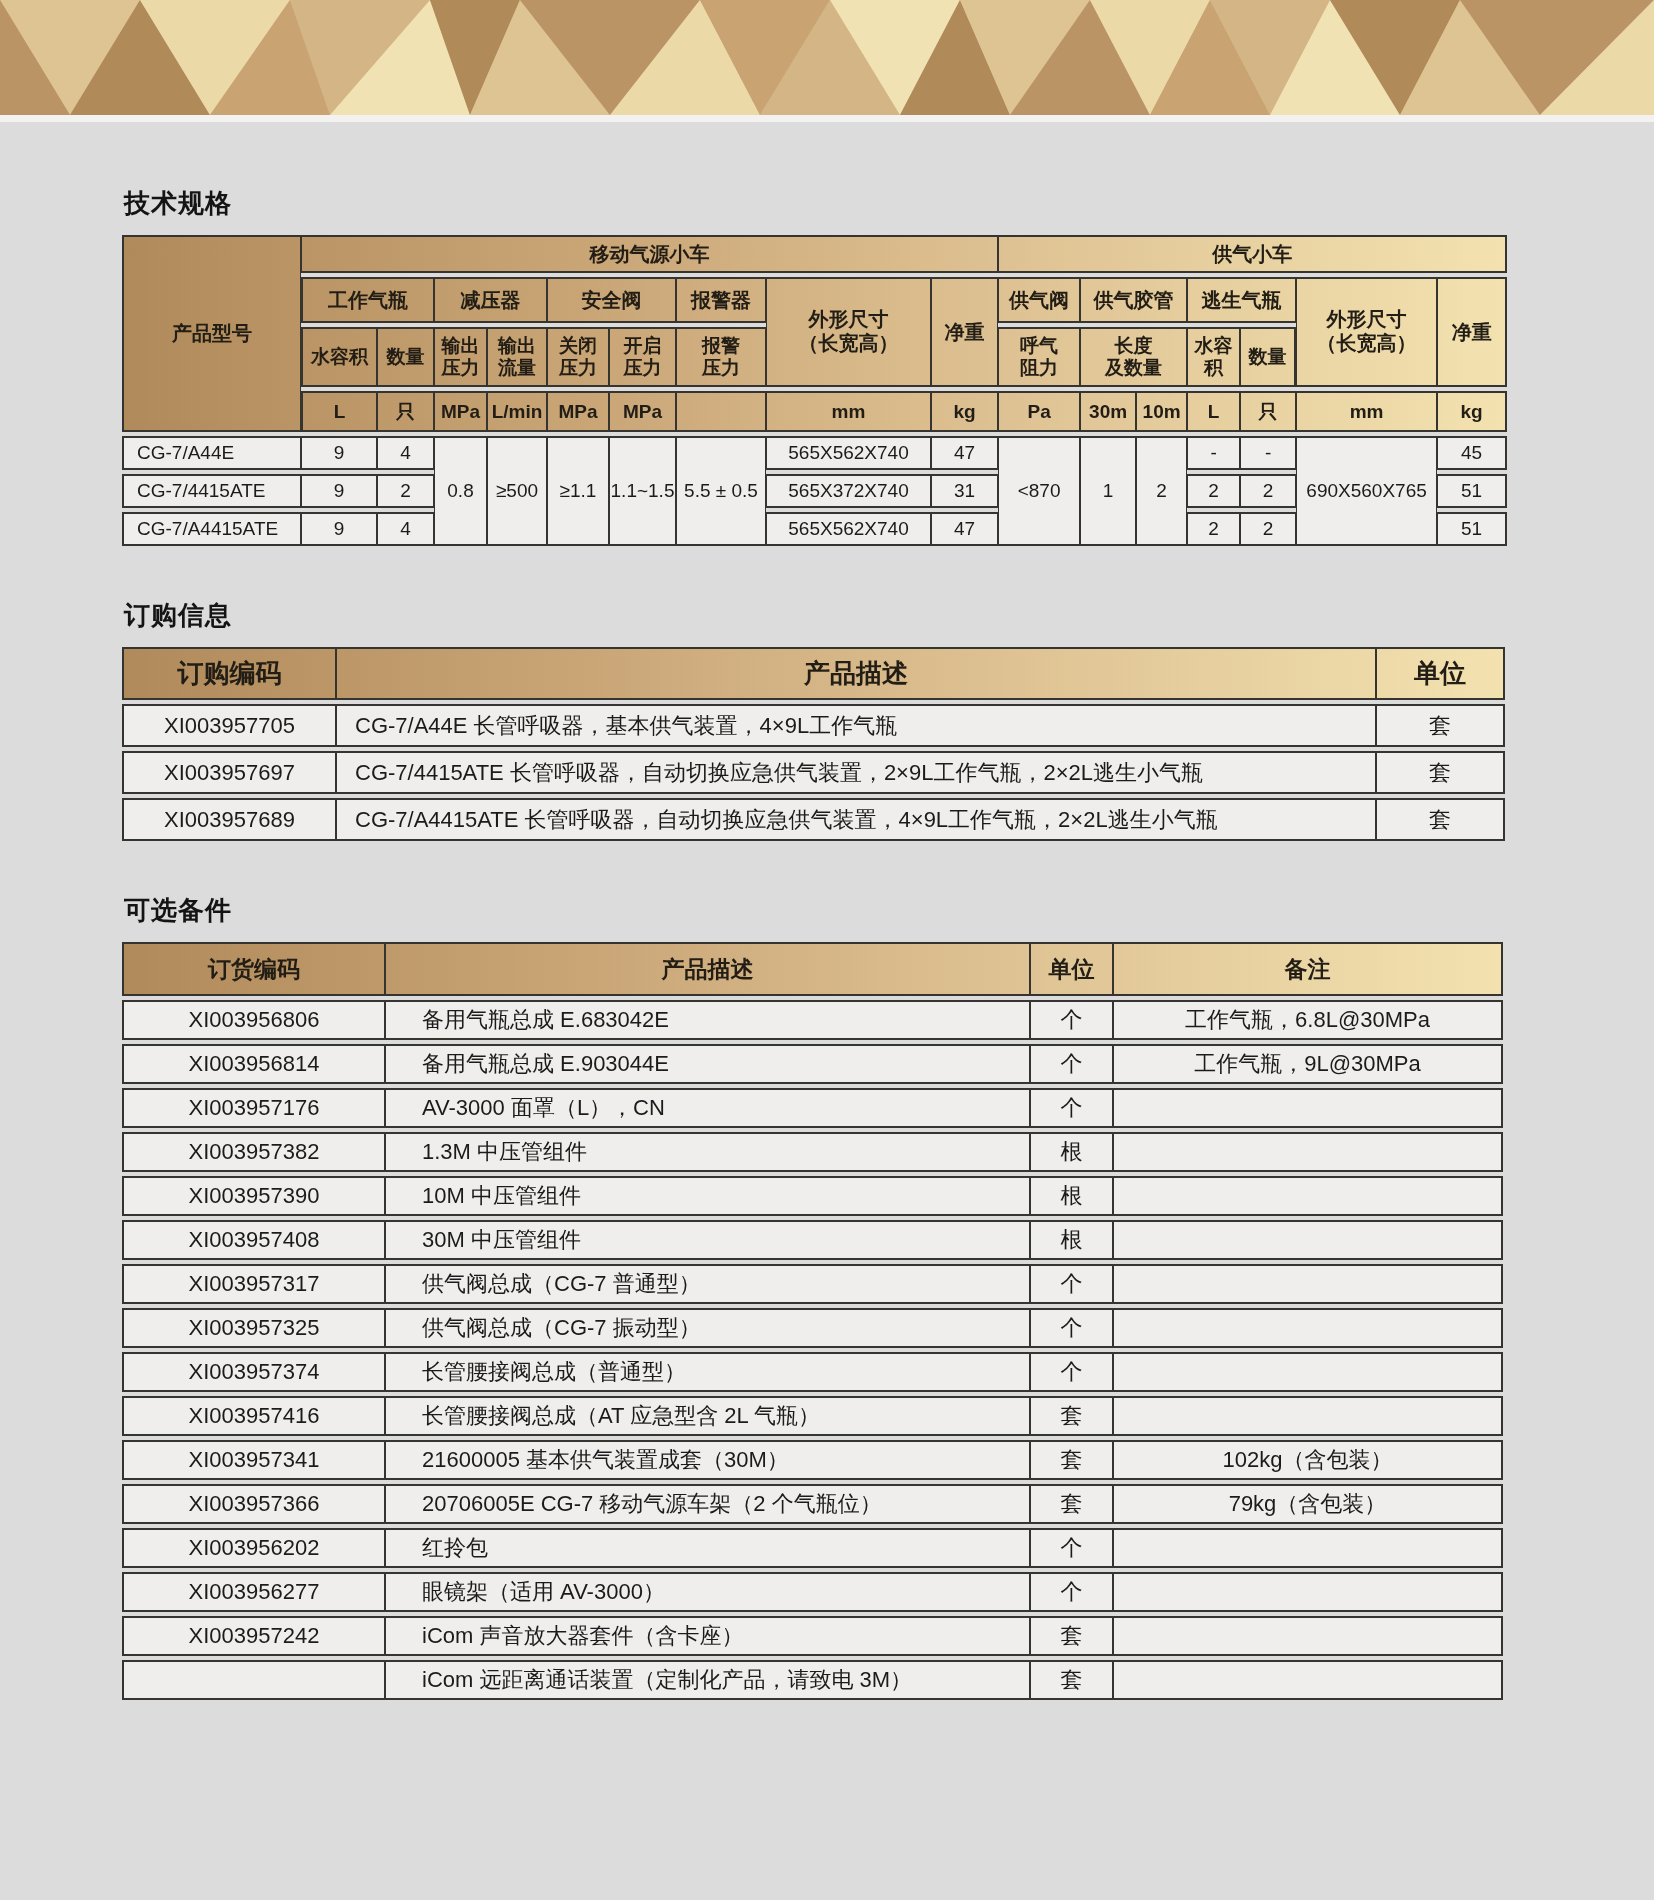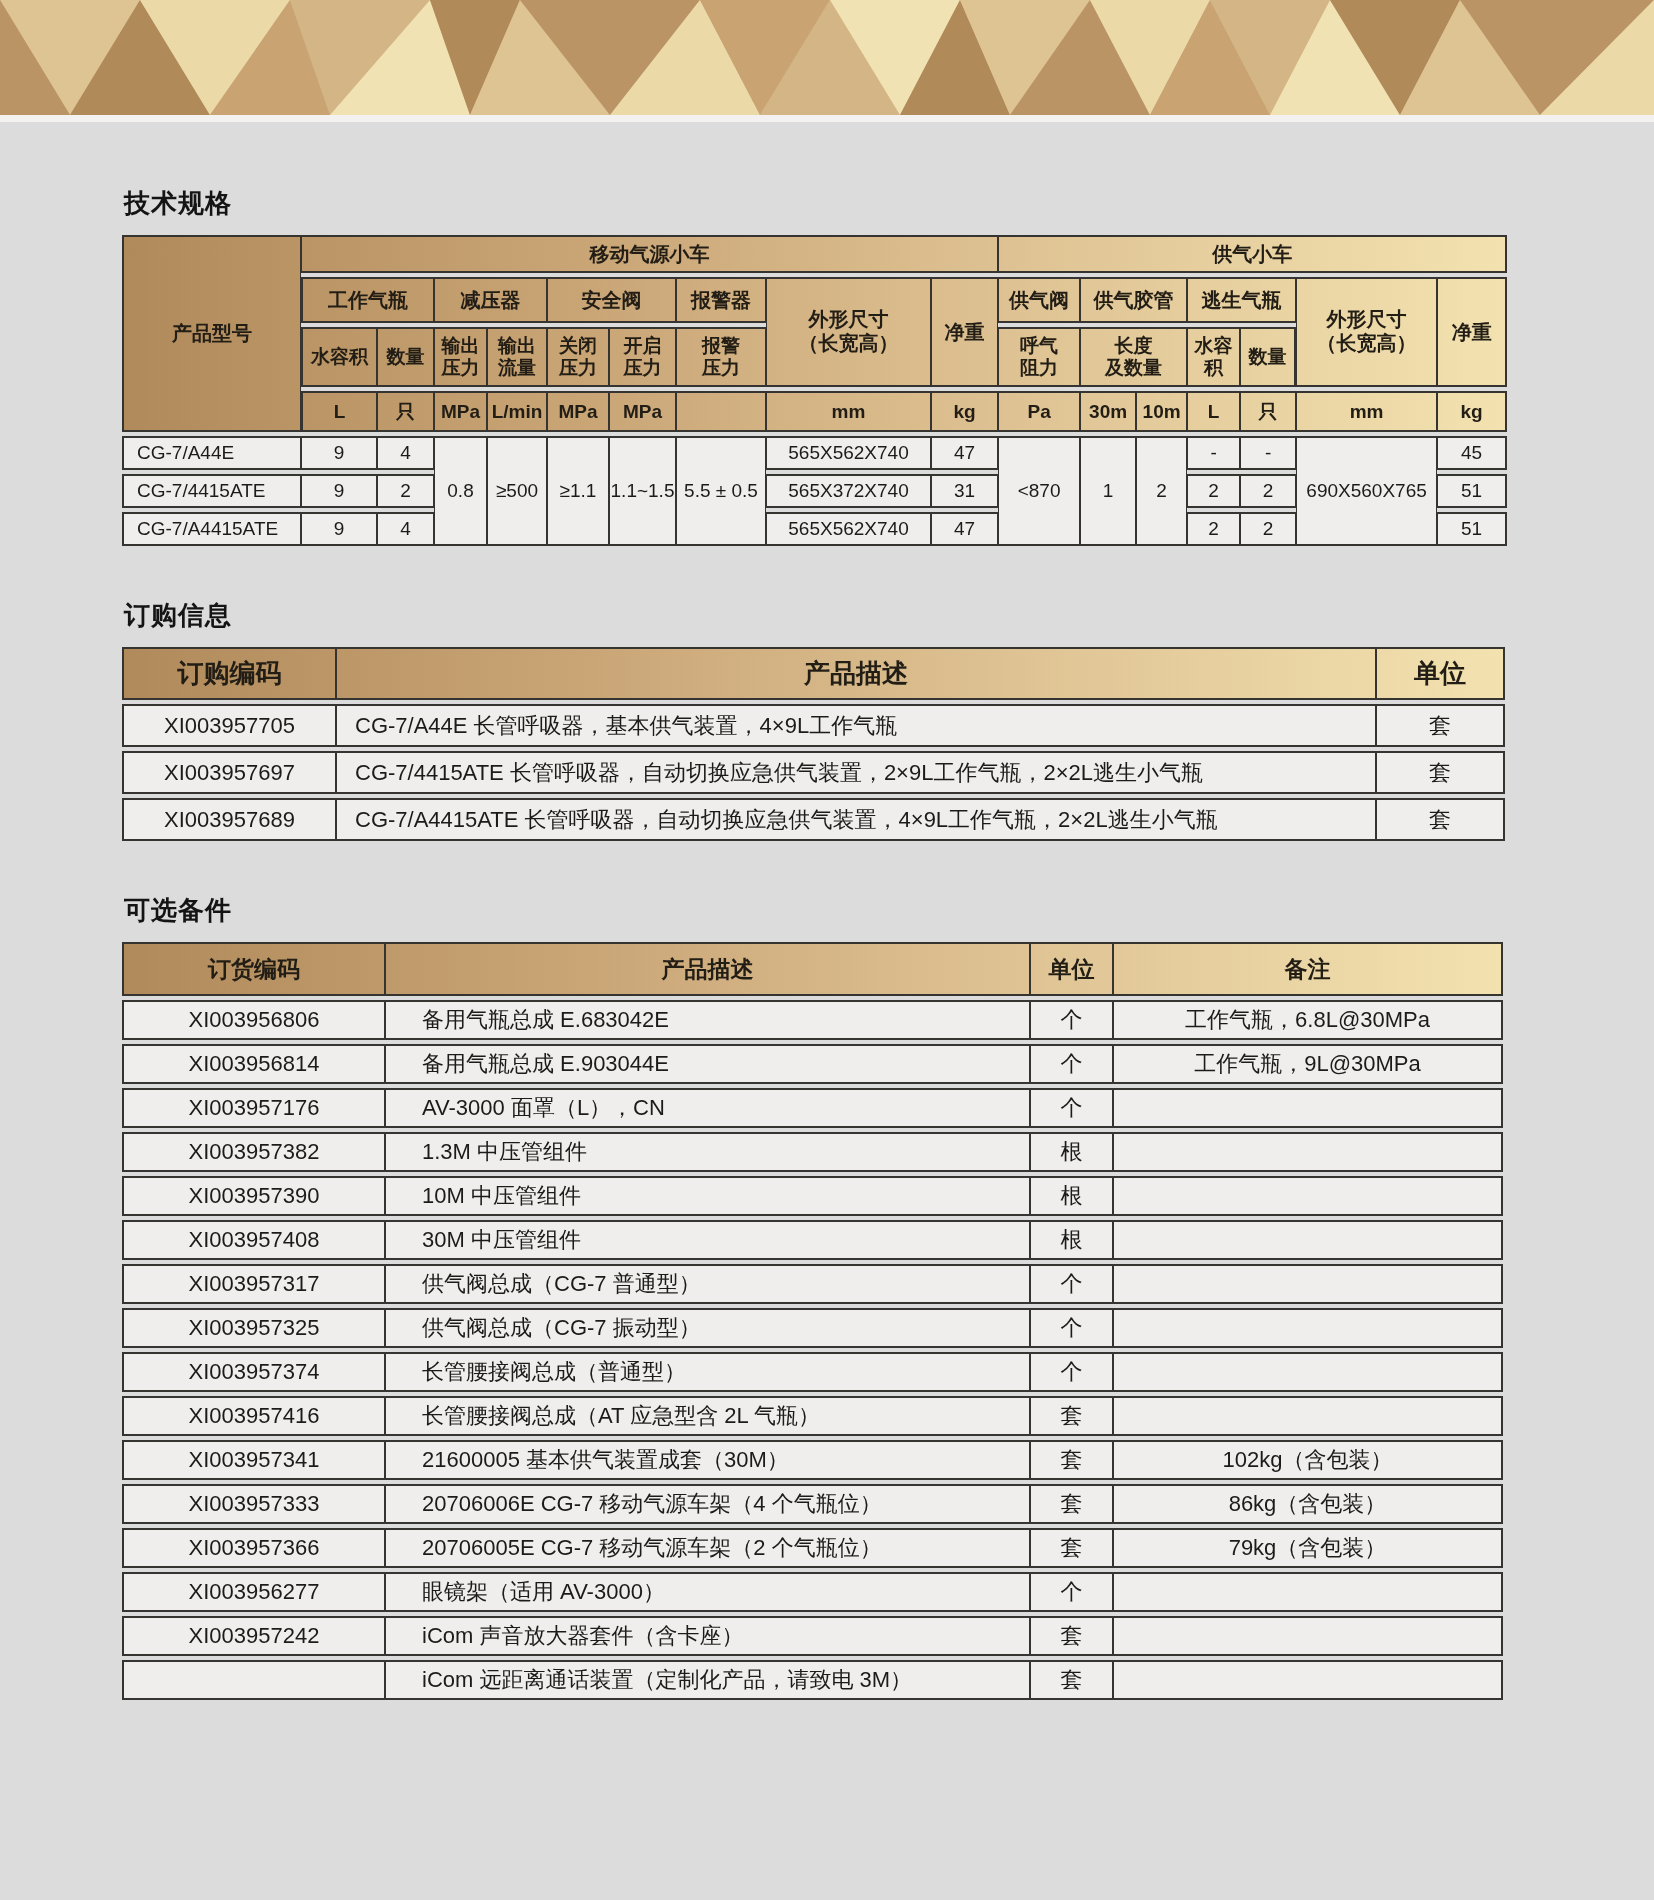--- a/index.html
+++ b/index.html
@@ -331,32 +331,32 @@
         <td>套</td>
         <td></td>
       </tr>
       <tr>
         <td>XI003957341</td>
         <td class="desc">21600005 基本供气装置成套（30M）</td>
         <td>套</td>
         <td>102kg（含包装）</td>
       </tr>
       <tr>
-        <td>XI003957333</td>
-        <td class="desc">20706006E CG-7 移动气源车架（4 个气瓶位）</td>
-        <td>套</td>
-        <td>86kg（含包装）</td>
-      </tr>
-      <tr>
         <td>XI003957366</td>
         <td class="desc">20706005E CG-7 移动气源车架（2 个气瓶位）</td>
         <td>套</td>
         <td>79kg（含包装）</td>
       </tr>
       <tr>
+        <td>XI003956202</td>
+        <td class="desc">红拎包</td>
+        <td>个</td>
+        <td></td>
+      </tr>
+      <tr>
         <td>XI003956277</td>
         <td class="desc">眼镜架（适用 AV-3000）</td>
         <td>个</td>
         <td></td>
       </tr>
       <tr>
         <td>XI003957242</td>
         <td class="desc">iCom 声音放大器套件（含卡座）</td>
         <td>套</td>
         <td></td>

